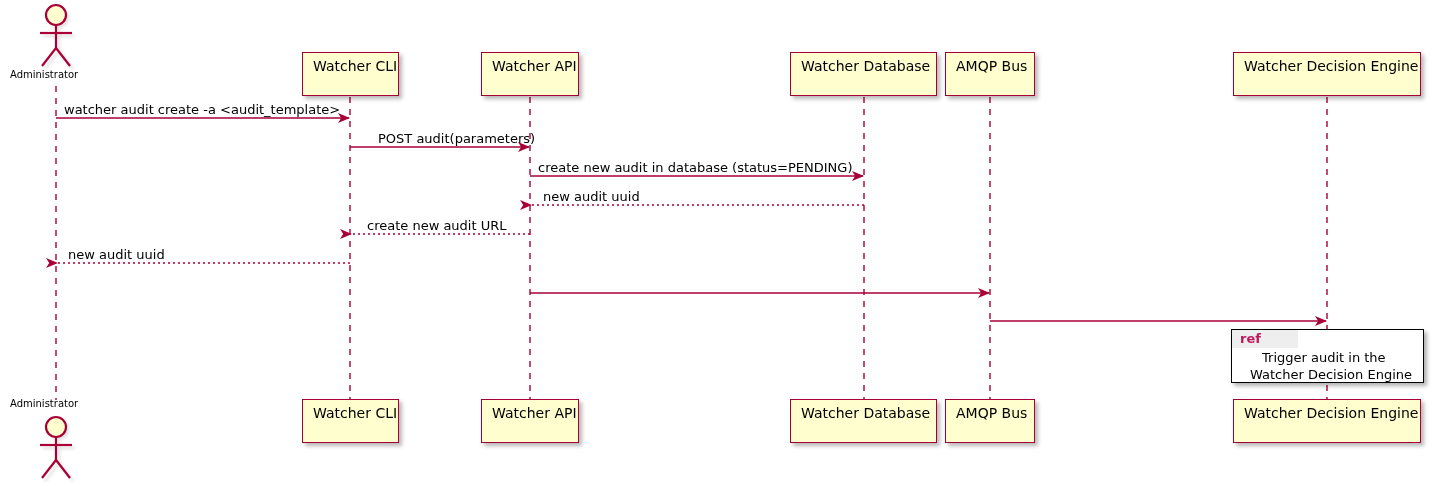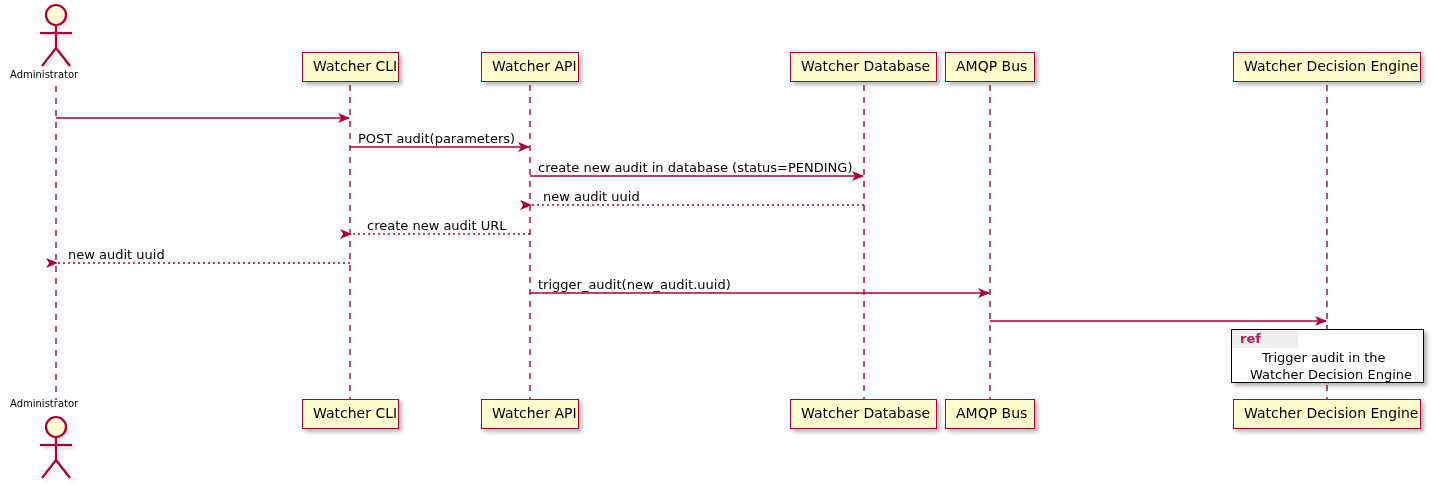--- a/index.html
+++ b/index.html
@@ -29,21 +29,21 @@
     position: absolute;
     box-sizing: border-box;
     background: #FEFECE;
     border: 1.5px solid #A80036;
     color: #000000;
     font-size: 14px;
     line-height: 27px;
     text-align: center;
     white-space: nowrap;
     box-shadow: 3px 3px 4px rgba(0,0,0,0.28);
-    height: 30px;
+    height: 44px;
     padding: 0 10px;
   }
   
   .actor-label {
     position: absolute;
     font-size: 10px;
     color: #000000;
     white-space: nowrap;
   }
   
@@ -182,26 +182,26 @@
   <div class="participant" style="left:790px; top:399px; width:147px;">
     <span>Watcher Database</span>
   </div>
   <div class="participant" style="left:945px; top:399px; width:90px;">
     <span>AMQP Bus</span>
   </div>
   <div class="participant" style="left:1233px; top:399px; width:188px;">
     <span>Watcher Decision Engine</span>
   </div>
 
-  <div class="msg-label" style="left:358px; top:131px;text-align:right;">POST audit(parameters)</div>
+  <div class="msg-label" style="left:64px; top:102px;">watcher audit create -a &lt;audit_template&gt;</div>
+  <div class="msg-label" style="left:378px; top:131px;text-align:right;">POST audit(parameters)</div>
   <div class="msg-label" style="left:538px; top:160px;">create new audit in database (status=PENDING)</div>
   <div class="msg-label" style="left:543px; top:189px;">new audit uuid</div>
   <div class="msg-label" style="left:367px; top:218px;">create new audit URL</div>
   <div class="msg-label" style="left:68px; top:247px;">new audit uuid</div>
-  <div class="msg-label" style="left:538px; top:277px;">trigger_audit(new_audit.uuid)</div>
 
   <div class="ref-box" style="left:1231px; top:329px; width:193px; height:54px;">
     <div class="ref-tab" style="left:0; top:0; width:66px;">ref</div>
     <div class="ref-text" style="left:18px; top:19px;margin-left:12px;">Trigger audit in the</div>
     <div class="ref-text" style="left:18px; top:36px;">Watcher Decision Engine</div>
   </div>
 
 </div>
 
 </body></html>

